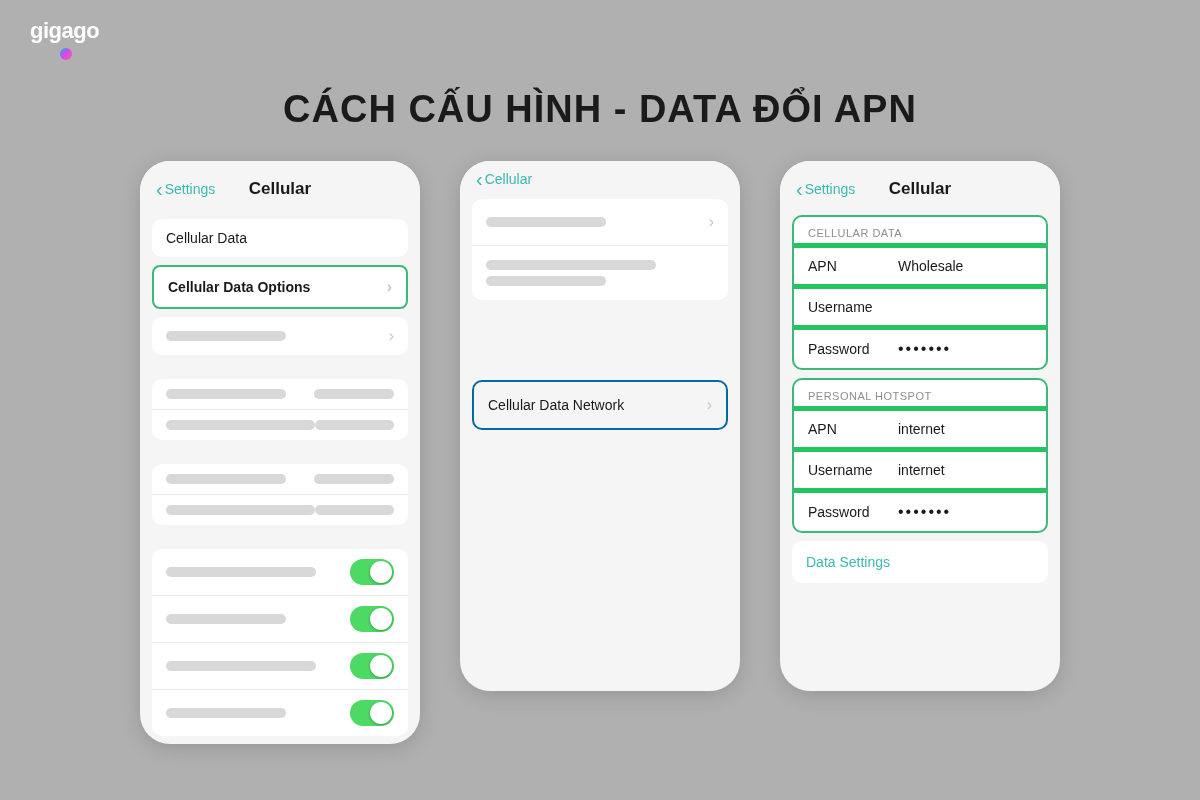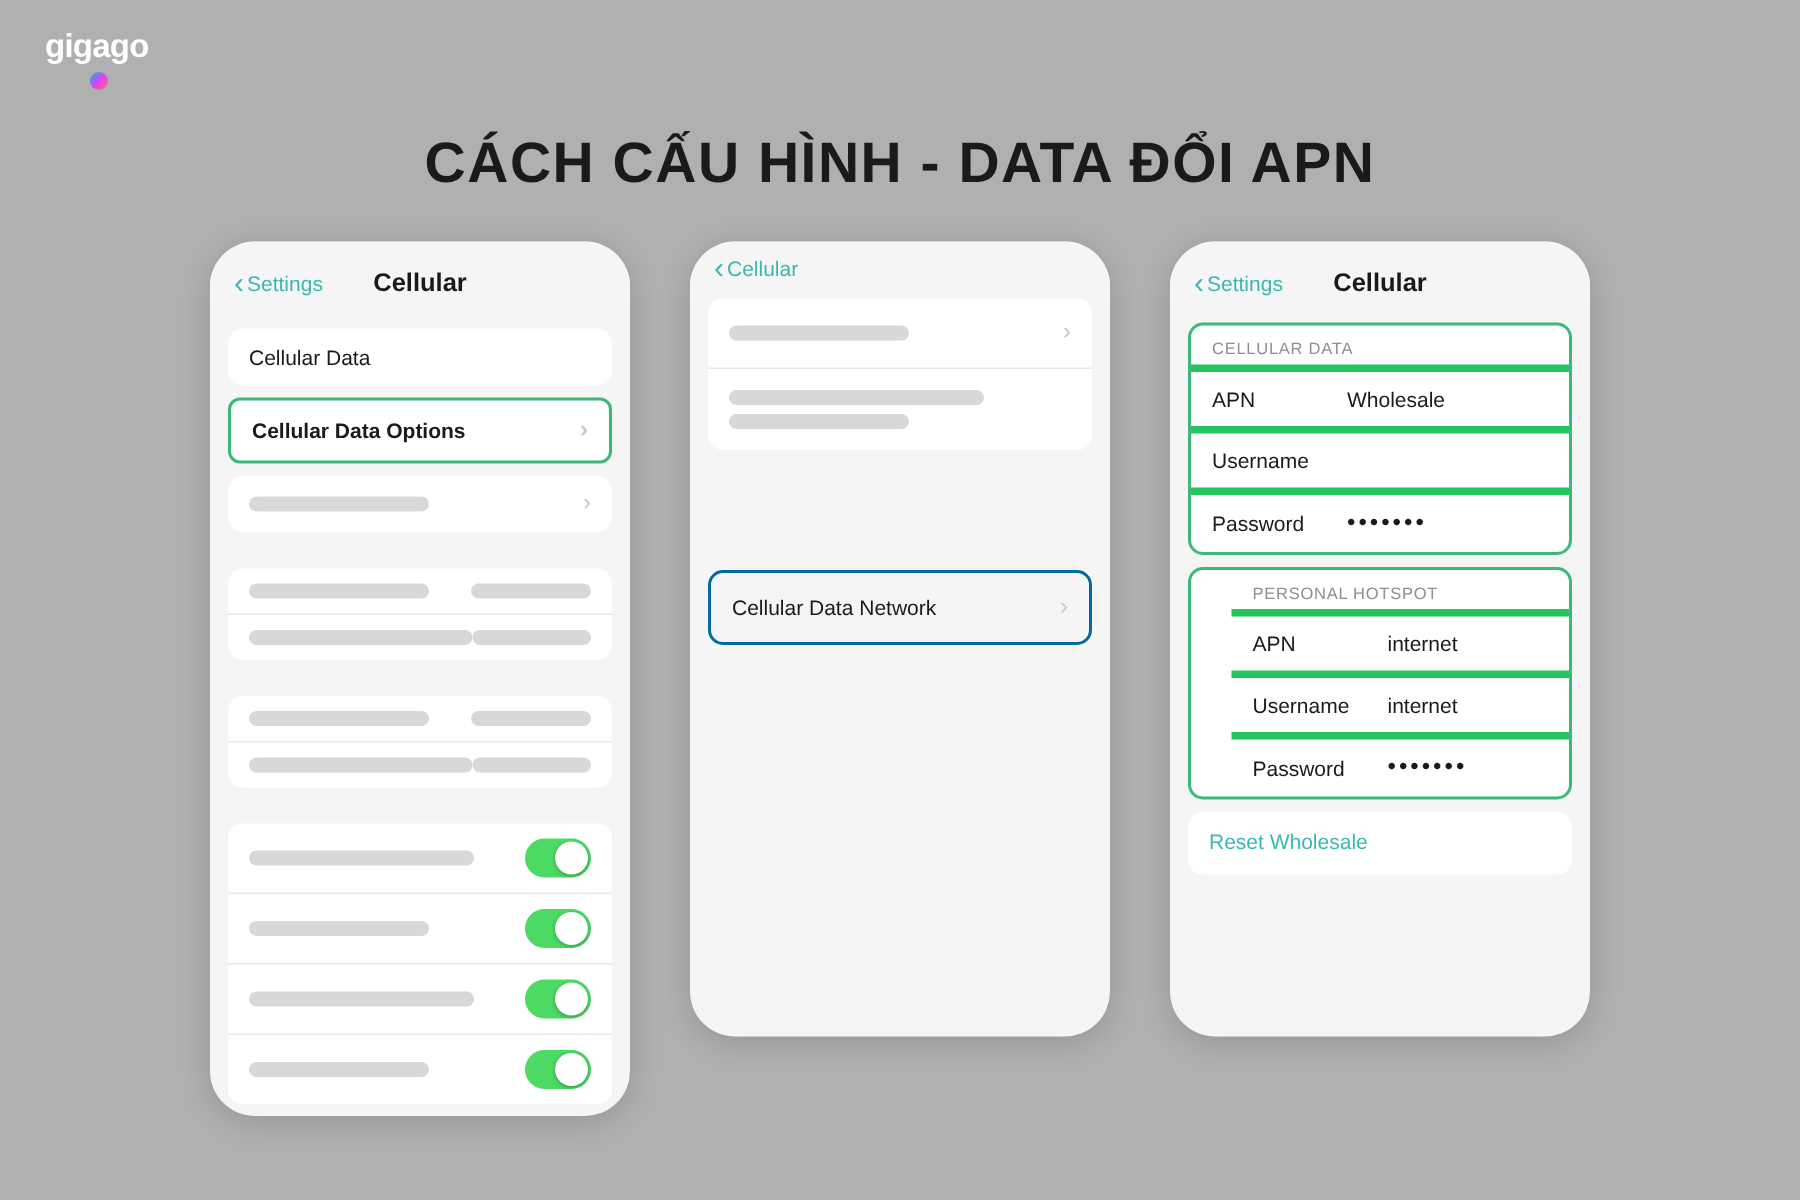--- a/index.html
+++ b/index.html
@@ -254,21 +254,20 @@
     .data-dots {
       font-size: 16px;
       color: #1a1a1a;
       letter-spacing: 2px;
     }
     .hotspot-section {
       background: #fff;
       border-radius: 10px;
       margin: 8px 0;
       border: 2px solid #3cb87a;
-      padding-left: 27px;
     }
     .reset-btn {
       background: #fff;
       border-radius: 10px;
       margin: 8px 0;
       padding: 12px 14px;
     }
     .reset-label {
       color: #3cb8b2;
       font-size: 14px;
@@ -427,18 +426,18 @@
           <span class="data-label">Username</span>
           <span class="data-value">internet</span>
         </div>
         <div class="data-row">
           <span class="data-label">Password</span>
           <span class="data-dots">•••••••</span>
         </div>
       </div>
 
       <div class="reset-btn">
-        <span class="reset-label">Reset Wholesale</span>
+        <span class="reset-label">Data Settings</span>
       </div>
     </div>
   </div>
 
 </div>
 
 </body></html>

